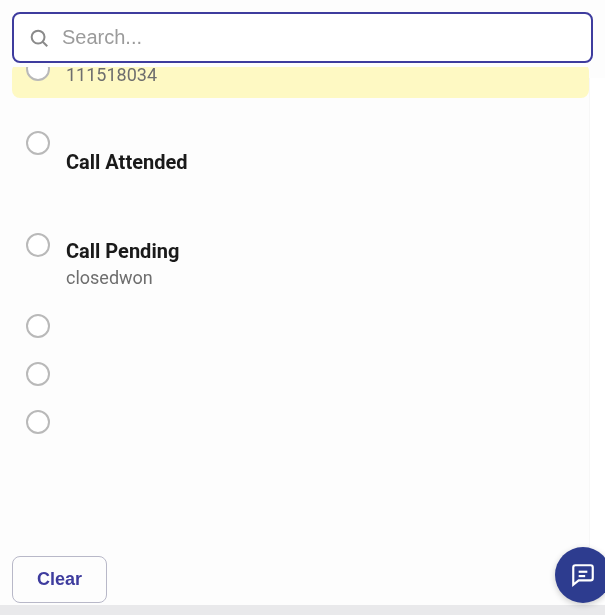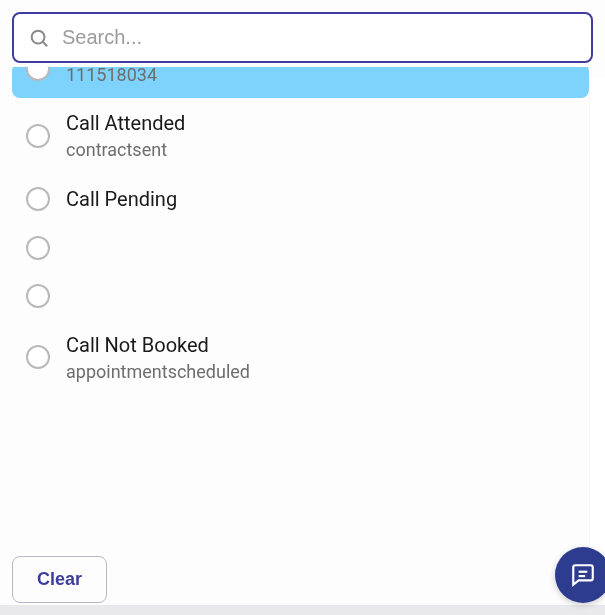--- a/index.html
+++ b/index.html
@@ -71,21 +71,21 @@
       display: flex;
       align-items: center;
       gap: 16px;
       padding: 12px 14px;
       border-radius: 8px;
       cursor: pointer;
     }
     .option-row.partial-top {
       padding-top: 0;
       margin-top: -4px;
-      background: #7dd3fc;
+      background: #fef9c3;
       align-items: flex-start;
     }
     .option-row.partial-top .radio {
       margin-top: -6px;
     }
     .radio {
       width: 24px;
       height: 24px;
       border: 2px solid #b9b9b9;
       border-radius: 50%;
@@ -96,23 +96,24 @@
       border-bottom-color: #b9b9b9;
       overflow: hidden;
     }
     .option-text {
       display: flex;
       flex-direction: column;
       gap: 2px;
     }
     .option-label {
       font-size: 20px;
-      font-weight: 400;
+      font-weight: 700;
       color: #1a1a1a;
       line-height: 1.3;
+      margin-top: 39px;
     }
     .option-sub {
       font-size: 18px;
       color: #6e6e6e;
       line-height: 1.3;
     }
     .footer {
       padding-top: 12px;
       flex-shrink: 0;
     }
@@ -184,49 +185,45 @@
       <div class="radio"></div>
       <div class="option-text">
         <span class="option-sub">111518034</span>
       </div>
     </div>
 
     <div class="option-row">
       <div class="radio"></div>
       <div class="option-text">
         <span class="option-label">Call Attended</span>
-        <span class="option-sub">contractsent</span>
       </div>
     </div>
 
     <div class="option-row">
       <div class="radio"></div>
       <div class="option-text">
         <span class="option-label">Call Pending</span>
-      </div>
-    </div>
-
-    <div class="option-row">
-      <div class="radio"></div>
-      <div class="option-text">
-      </div>
-    </div>
-
-    <div class="option-row">
-      <div class="radio"></div>
-      <div class="option-text">
-      </div>
-    </div>
-
-    <div class="option-row">
-      <div class="radio"></div>
-      <div class="option-text">
-        <span class="option-label">Call Not Booked</span>
-        <span class="option-sub">appointmentscheduled</span>
-      </div>
+        <span class="option-sub">closedwon</span>
+      </div>
+    </div>
+
+    <div class="option-row">
+      <div class="radio"></div>
+      <div class="option-text">
+      </div>
+    </div>
+
+    <div class="option-row">
+      <div class="radio"></div>
+      <div class="option-text">
+      </div>
+    </div>
+
+    <div class="option-row">
+      <div class="radio"></div>
     </div>
 
   </div>
 
   <div class="footer">
     <button class="clear-btn">Clear</button>
   </div>
 
 </div>
 

